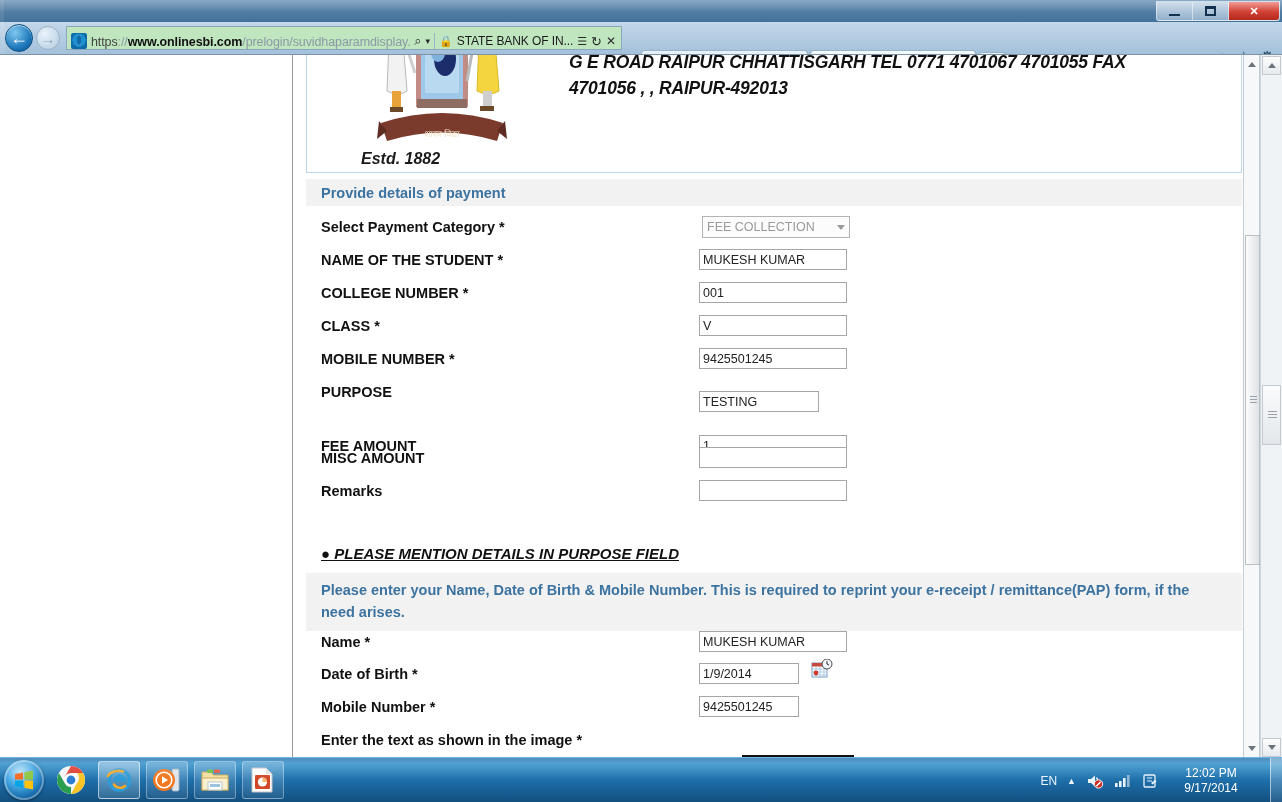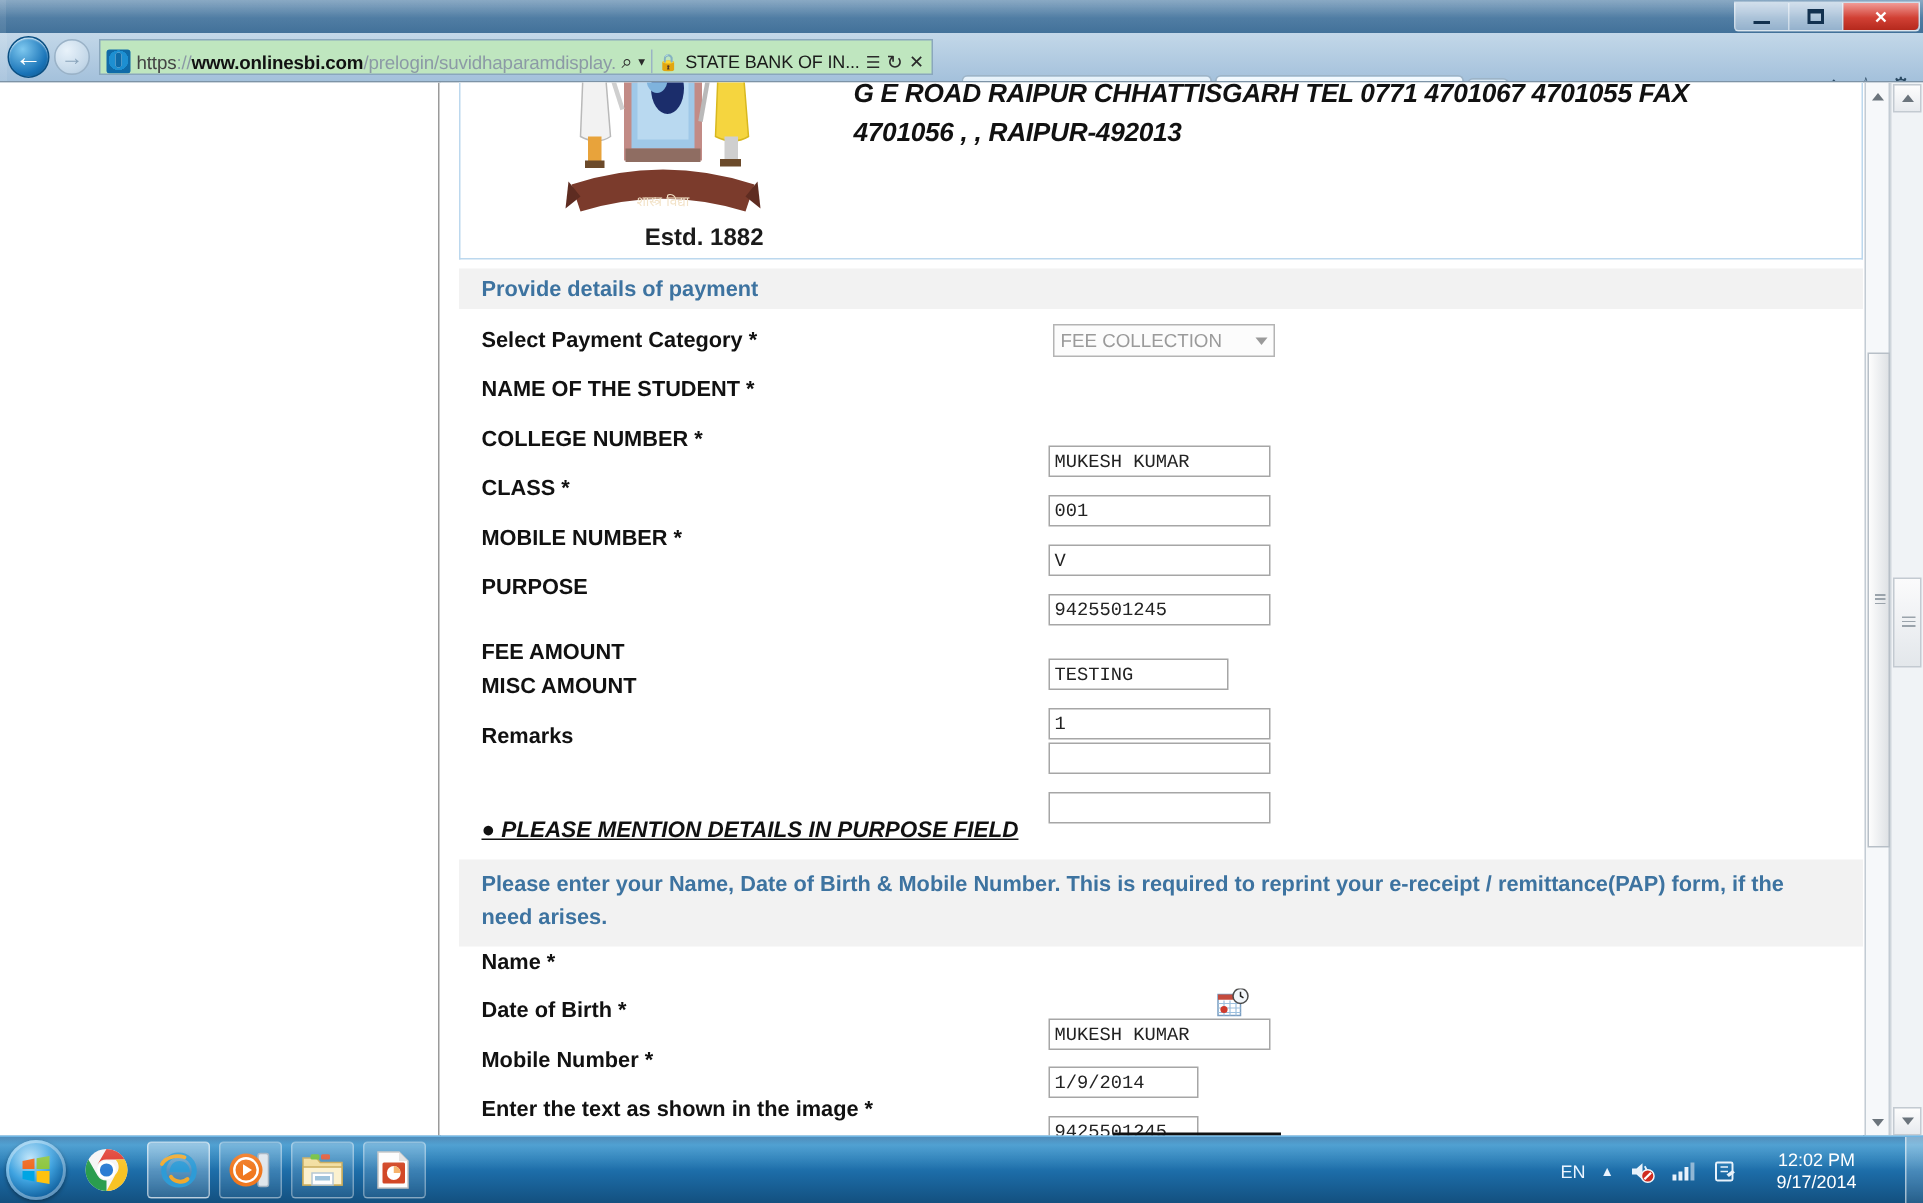--- a/index.html
+++ b/index.html
@@ -170,22 +170,22 @@
     position: absolute; left: 306px; top: 0; width: 936px; height: 703px;
     background: #fff;
   }
   .bankbox {
     position: absolute; left: 0; top: 0; width: 936px; height: 118px;
     border: 1px solid #bcd8ee; border-top: none;
     background: #fff;
   }
   .emblem { position: absolute; left: 54px; top: -44px; width: 162px; height: 162px; }
   .estd {
-    position: absolute; left: 40px; top: 95px; width: 162px; text-align: right;
-    font-size: 16px; font-weight: bold; color: #1b1b1b; font-family: "Liberation Sans", sans-serif;
+    position: absolute; left: 54px; top: 95px; width: 162px; text-align: left;
+    font-size: 16px; font-weight: bold; color: #1b1b1b; font-family: "Liberation Sans", sans-serif; font-style: italic;
   }
   .bankaddr {
     position: absolute; left: 262px; top: -6px; width: 660px;
     font-size: 17.5px; font-weight: bold; font-style: italic; color: #111;
     line-height: 26px; letter-spacing: -.2px;
   }
 
   .sectionbar {
     position: absolute; left: 0; width: 936px; height: 27px;
     background: #f2f2f2; display: flex; align-items: center;
@@ -201,22 +201,21 @@
   .flabel {
     position: absolute; left: 15px; top: 0; height: 33px;
     display: flex; align-items: center;
     font-size: 14.5px; font-weight: bold; color: #111;
   }
   .finput {
     position: absolute; left: 393px; height: 21px;
     border: 1px solid #a6a6a6; background: #fff;
     font-size: 12.5px; color: #222;
     display: flex; align-items: center; padding: 0 3px;
-    font-family: Liberation Mono, monospace;
-    margin-top: 48px;
+    font-family: Liberation Sans, sans-serif;
   }
   .fselect {
     position: absolute; left: 396px; height: 22px; width: 148px;
     border: 1px solid #b4b4b4; background: #fcfcfc;
     font-size: 12.5px; color: #9a9a9a;
     display: flex; align-items: center; padding: 0 4px;
   }
   .fselect .caret {
     margin-left: auto; width: 0; height: 0;
     border-left: 4px solid transparent; border-right: 4px solid transparent;
@@ -460,21 +459,21 @@
       <div class="fieldrow" style="top:287px">
         <div class="flabel">MOBILE NUMBER *</div>
         <div class="finput" style="top:6px;width:148px">9425501245</div>
       </div>
 
       <div class="fieldrow" style="top:320px">
         <div class="flabel">PURPOSE</div>
         <div class="finput" style="top:16px;width:120px">TESTING</div>
       </div>
 
-      <div class="fieldrow" style="top:363px">
+      <div class="fieldrow" style="top:374px">
         <div class="flabel">FEE AMOUNT</div>
         <div class="finput" style="top:6px;width:148px">1</div>
       </div>
 
       <div class="fieldrow" style="top:386px">
         <div class="flabel">MISC AMOUNT</div>
         <div class="finput" style="top:6px;width:148px"></div>
       </div>
 
       <div class="fieldrow" style="top:419px">

